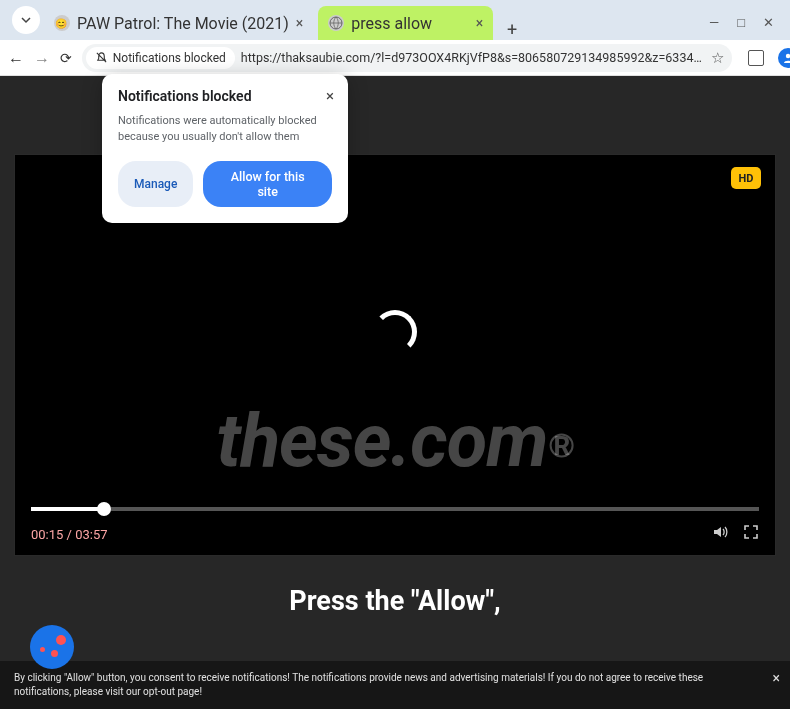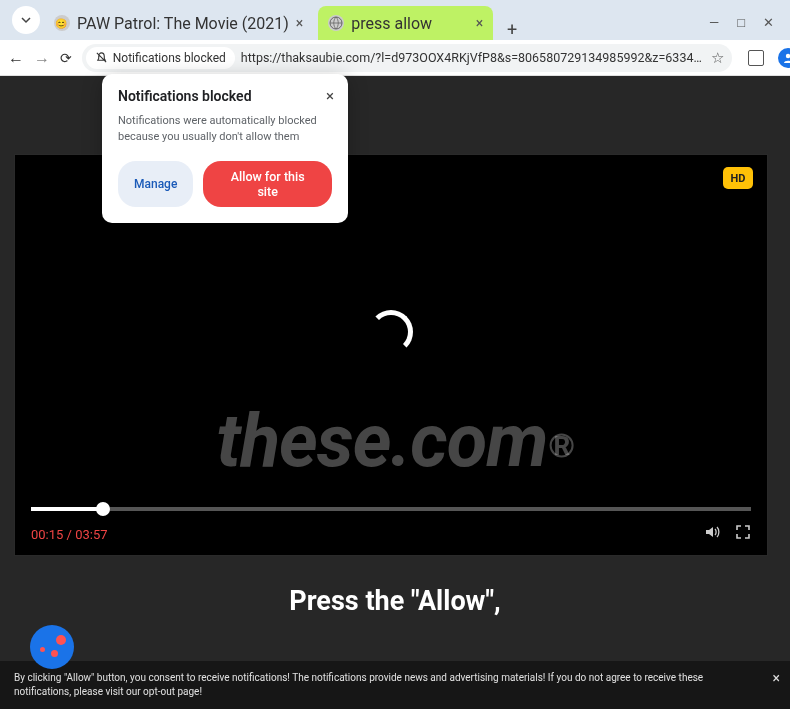--- a/index.html
+++ b/index.html
@@ -24,43 +24,43 @@
 .url-bar { flex: 1; height: 28px; background: #f1f3f4; border-radius: 14px; display: flex; align-items: center; padding: 0 4px; gap: 6px; }
 .notif-chip { background: #fff; border-radius: 12px; height: 22px; display: flex; align-items: center; padding: 0 9px; gap: 5px; font-size: 12px; color: #333; }
 .url-text { font-size: 12.5px; color: #333; white-space: nowrap; overflow: hidden; text-overflow: ellipsis; flex: 1; }
 .star { color: #555; font-size: 15px; margin-right: 4px; }
 .toolbar-right { display: flex; align-items: center; gap: 14px; padding: 0 6px; }
 .ext-icon { width: 16px; height: 16px; border: 1.5px solid #555; border-radius: 2px; }
 .profile { width: 20px; height: 20px; border-radius: 50%; background: #1a73e8; display: flex; align-items: center; justify-content: center; }
 
 
 .viewport { position: absolute; top: 76px; left: 0; right: 0; bottom: 0; background: #272727; }
-.player-wrap { padding: 78px 22px 0 14px; }
+.player-wrap { padding: 78px 14px 0 14px; }
 .player { background: #000; border: 1px solid #2a2a2a; height: 402px; position: relative; }
 .hd-badge { position: absolute; top: 12px; right: 14px; width: 30px; height: 22px; background: #FFC107; border-radius: 5px; display: flex; align-items: center; justify-content: center; font-size: 11px; font-weight: 700; color: #222; }
 .spinner { position: absolute; top: 155px; left: 50%; transform: translateX(-50%); width: 44px; height: 44px; border: 5px solid transparent; border-top-color: #fff; border-right-color: #fff; border-radius: 50%; }
 .controls { position: absolute; bottom: 0; left: 0; right: 0; padding: 10px 16px; }
 .progress { height: 4px; background: #555; position: relative; margin-bottom: 12px; }
 .progress-fill { height: 4px; background: #fff; width: 10%; }
 .progress-thumb { position: absolute; top: -5px; left: 10%; width: 14px; height: 14px; background: #fff; border-radius: 50%; margin-left: -7px; }
 .controls-row { display: flex; align-items: center; justify-content: space-between; }
-.time { color: #ef4444; font-size: 13px; font-family: monospace; }
+.time { color: #fca5a5; font-size: 13px; font-family: monospace; }
 .right-controls { display: flex; gap: 14px; align-items: center; }
 .vol, .fs { color: #ccc; font-size: 16px; }
 
 .press-text { text-align: center; color: #fff; font-size: 27px; font-weight: 700; margin-top: 28px; line-height: 1.3; }
 
 
 .notif-popup { position: absolute; top: 74px; left: 102px; width: 246px; background: #fff; border-radius: 10px; box-shadow: 0 4px 20px rgba(0,0,0,0.25); padding: 14px 16px 16px 16px; z-index: 10; }
 .notif-popup h3 { font-size: 14px; font-weight: 600; color: #202124; margin-bottom: 9px; }
 .notif-popup .popup-close { position: absolute; top: 13px; right: 14px; font-size: 15px; color: #444; }
 .notif-popup p { font-size: 11px; color: #5f6368; line-height: 1.45; margin-bottom: 16px; }
 .notif-popup .buttons { display: flex; gap: 10px; }
 .notif-popup .btn-manage { background: #e8eef7; color: #1a5ab8; border: none; padding: 8px 16px; border-radius: 18px; font-size: 12px; font-weight: 500; }
-.notif-popup .btn-allow { background: #ef4444; color: #fff; border: none; padding: 8px 18px; border-radius: 18px; font-size: 12.5px; font-weight: 500; }
+.notif-popup .btn-allow { background: #3b82f6; color: #fff; border: none; padding: 8px 18px; border-radius: 18px; font-size: 12.5px; font-weight: 500; }
 
 
 .bottom-bar { position: absolute; bottom: 0; left: 0; right: 0; background: rgba(20,20,20,0.85); color: #e0e0e0; font-size: 10px; padding: 10px 32px 10px 14px; line-height: 1.4; }
 .bottom-close { position: absolute; right: 10px; top: 8px; color: #ddd; font-size: 14px; }
 
 
 .ext-bubble { position: absolute; bottom: 40px; left: 30px; width: 44px; height: 44px; background: #1a73e8; border-radius: 50%; z-index: 5; }
 .ext-bubble::before, .ext-bubble::after { content: ''; position: absolute; background: #ff5252; border-radius: 50%; }
 .ext-bubble::before { width: 10px; height: 10px; top: 10px; right: 8px; }
 .ext-bubble::after { width: 7px; height: 7px; bottom: 12px; right: 16px; }

